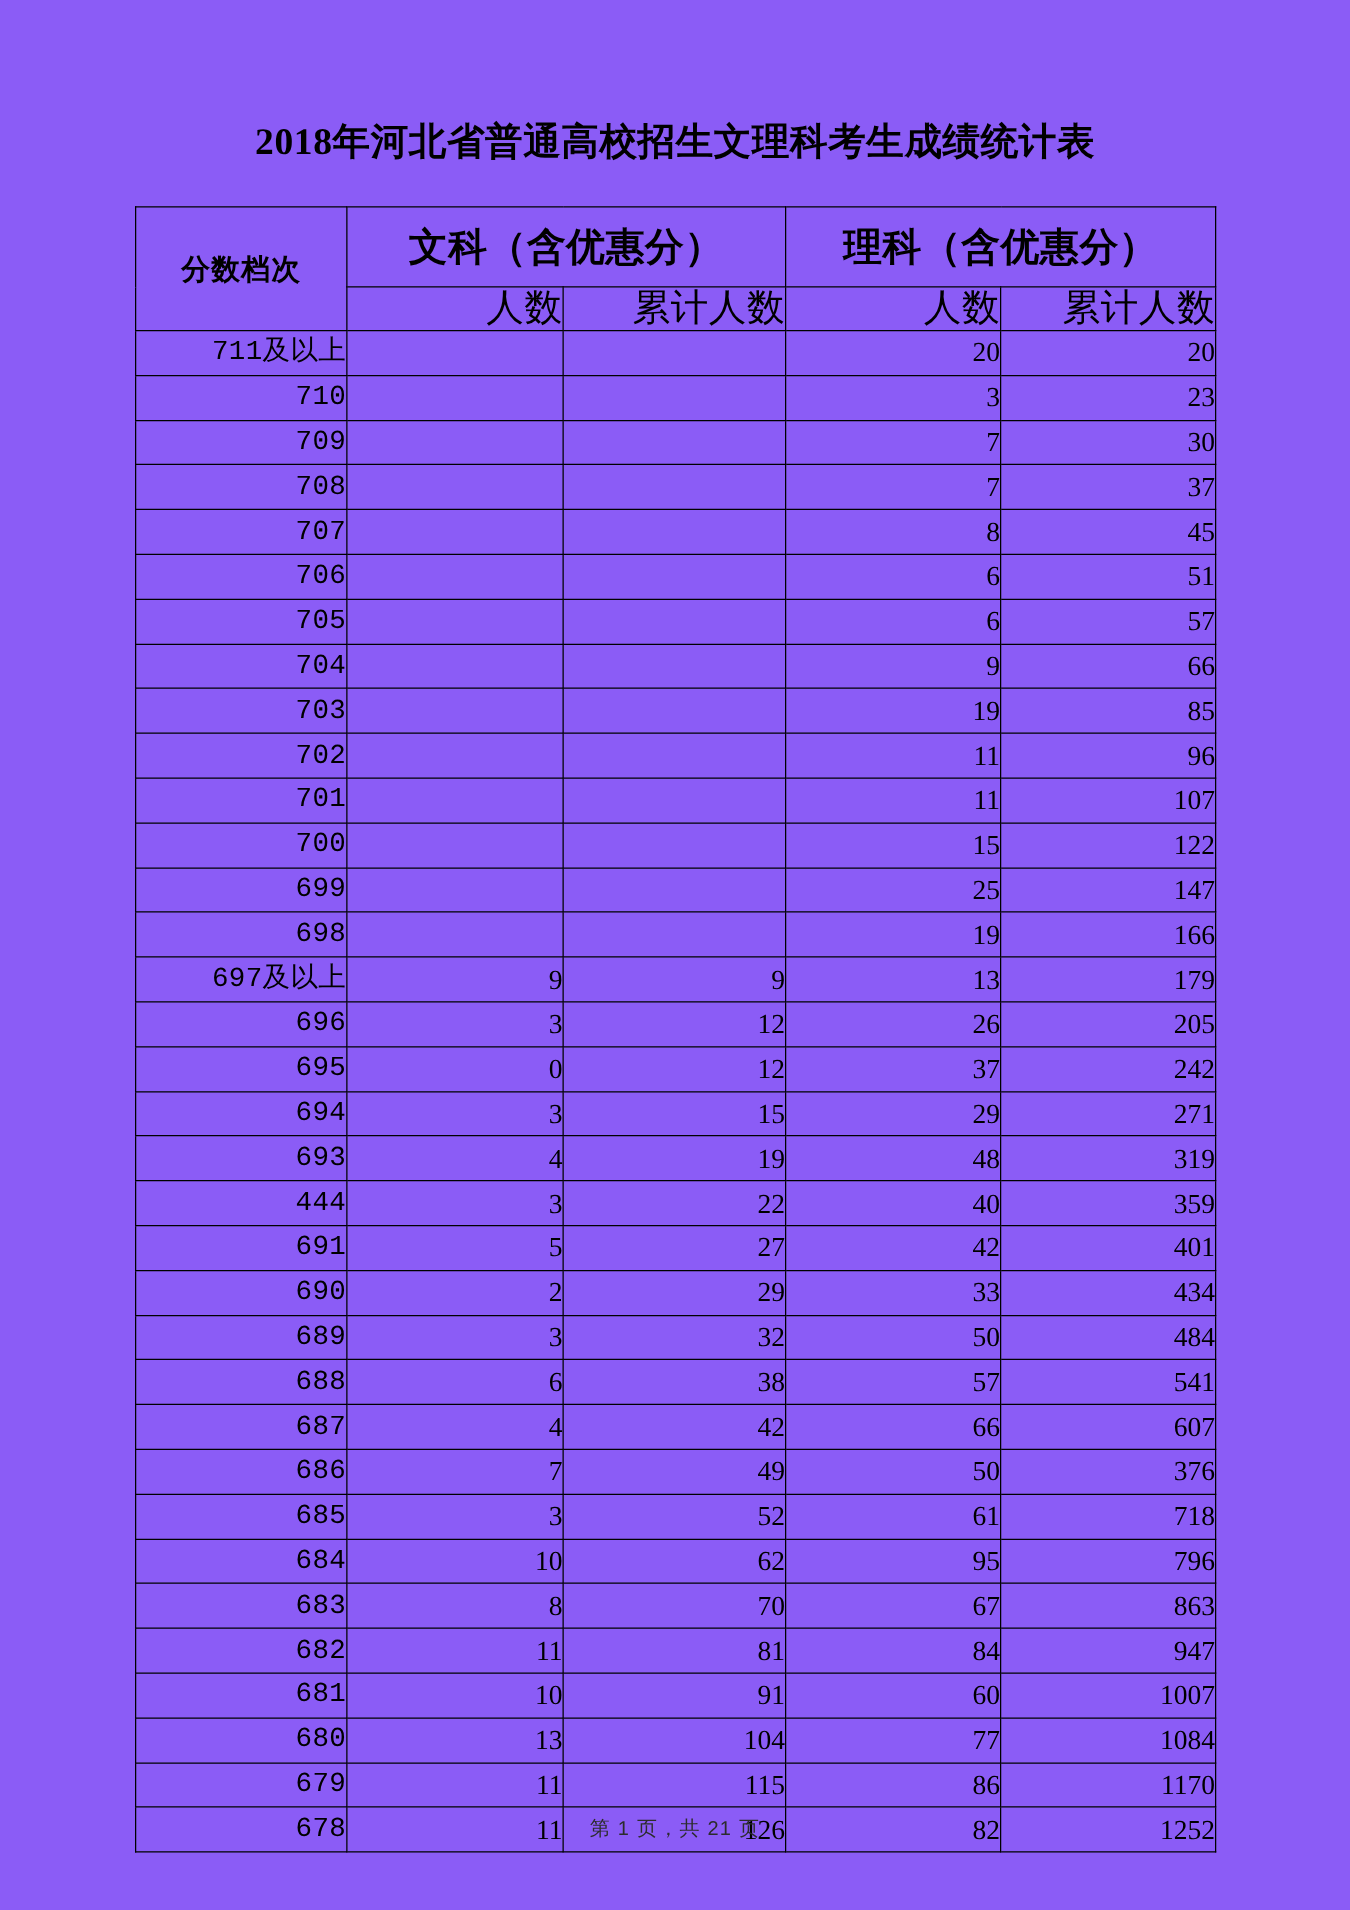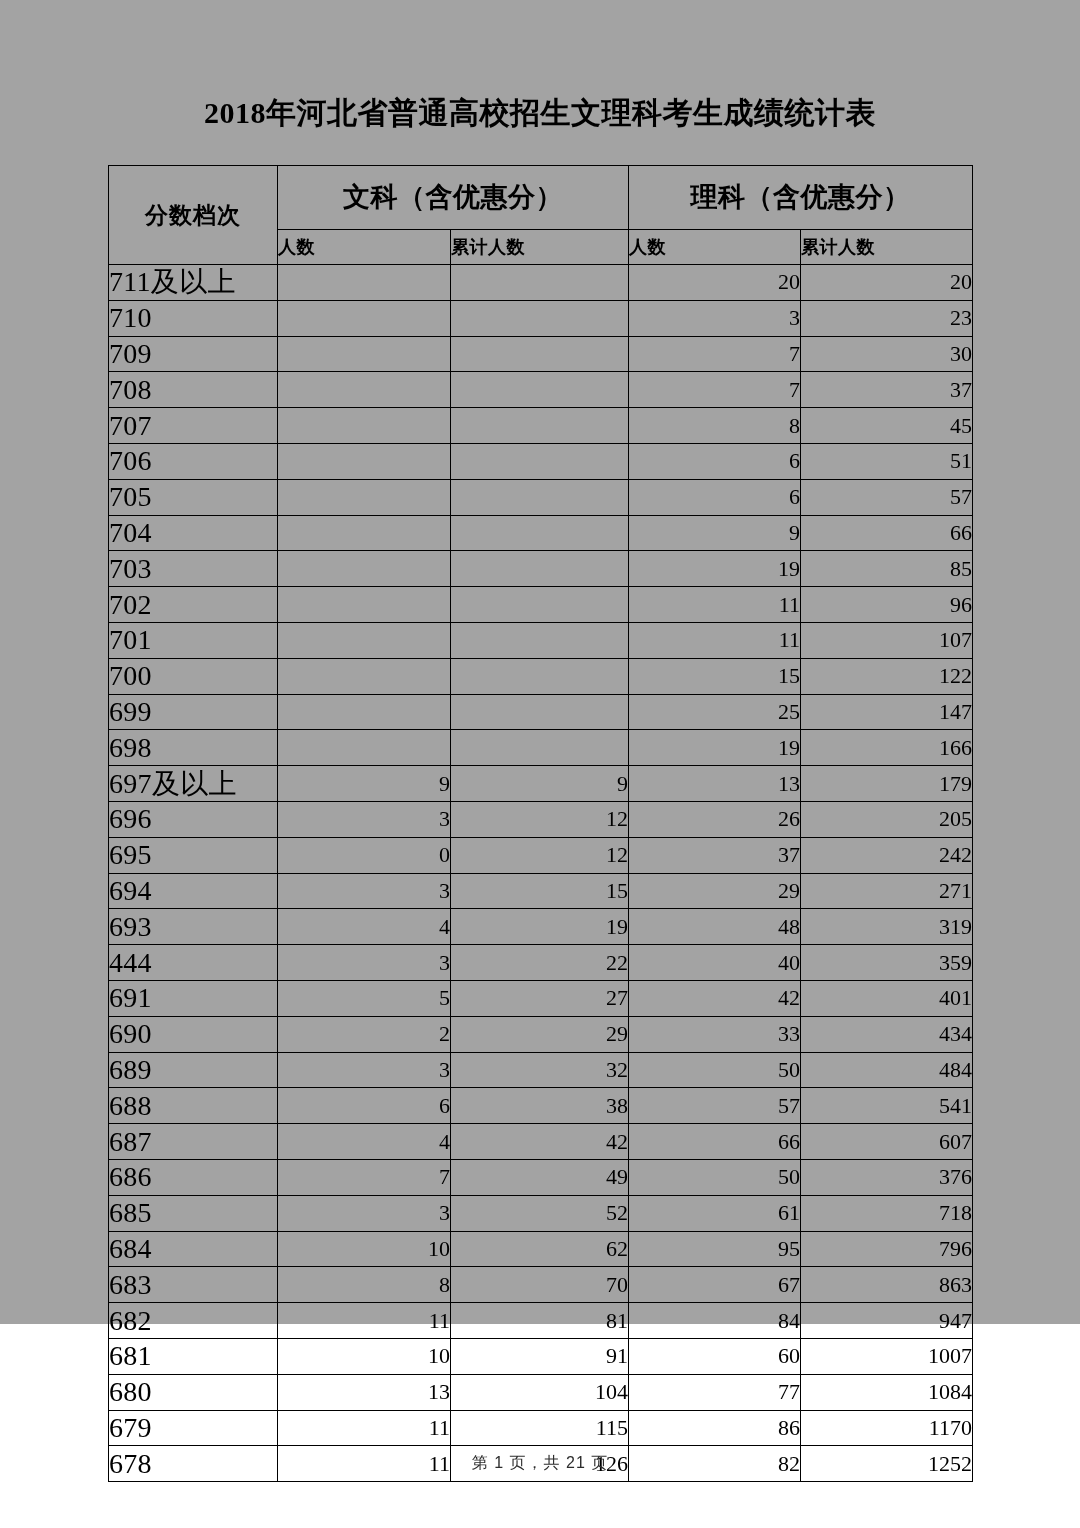--- a/index.html
+++ b/index.html
@@ -11,23 +11,23 @@
     width: 1080px;
     height: 1528px;
     font-family: "Liberation Serif", "DejaVu Serif", serif;
     color: #000000;
     position: relative;
     overflow: hidden;
   }
 
   .page {
     width: 1080px;
-    height: 1324px;
+    height: 1528px;
     position: relative;
-    background: #a3a3a3;
+    background: #8b5cf6;
   }
 
   
   .doc-title {
     position: absolute;
     top: 93px;
     left: 0;
     width: 1080px;
     text-align: center;
     font-size: 30px;
@@ -74,40 +74,41 @@
     vertical-align: middle;
     font-weight: bold;
     font-size: 23px;
     letter-spacing: 1px;
   }
   thead th.h-group {
     height: 63px;
     text-align: center;
     vertical-align: middle;
     font-weight: bold;
-    font-size: 27px;
+    font-size: 31px;
     letter-spacing: 0.5px;
   }
   thead th.h-sub {
     height: 34px;
-    text-align: left;
+    text-align: right;
     vertical-align: middle;
-    font-weight: bold;
-    font-size: 18px;
+    font-weight: normal;
+    font-size: 30px;
     letter-spacing: 0.5px;
   }
 
   tbody td {
     height: 34.8px;
     vertical-align: middle;
   }
   td.cell-score {
-    text-align: left;
-    font-size: 28px;
+    text-align: right;
+    font-size: 22px;
     letter-spacing: 0.3px;
+    font-family: Liberation Mono, monospace;
   }
   td.cell-num {
     text-align: right;
     padding-right: 6px;
     font-size: 22px;
   }
 
   
   .page-footer {
     position: absolute;

